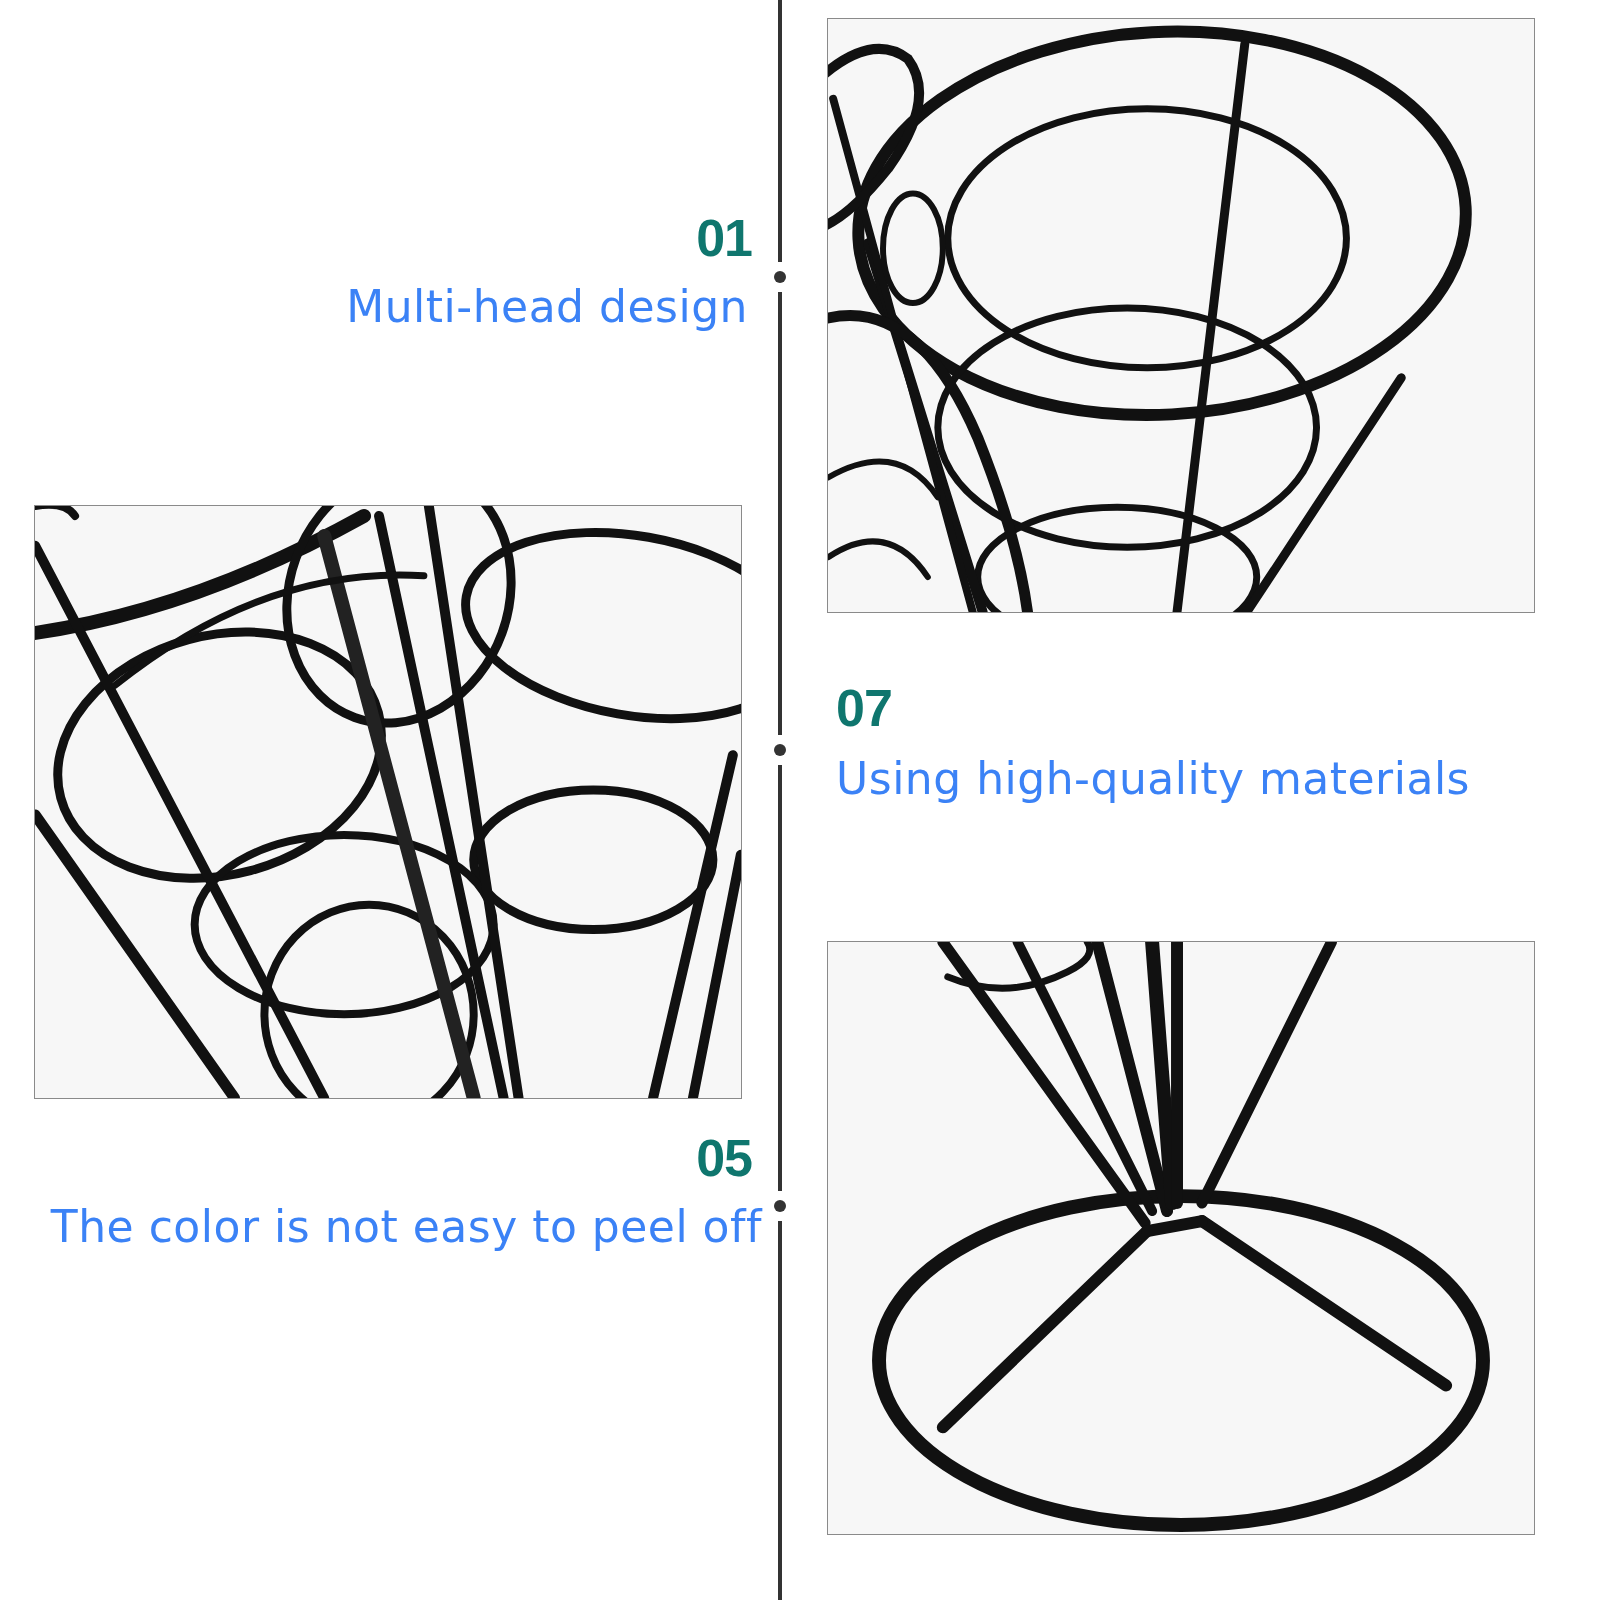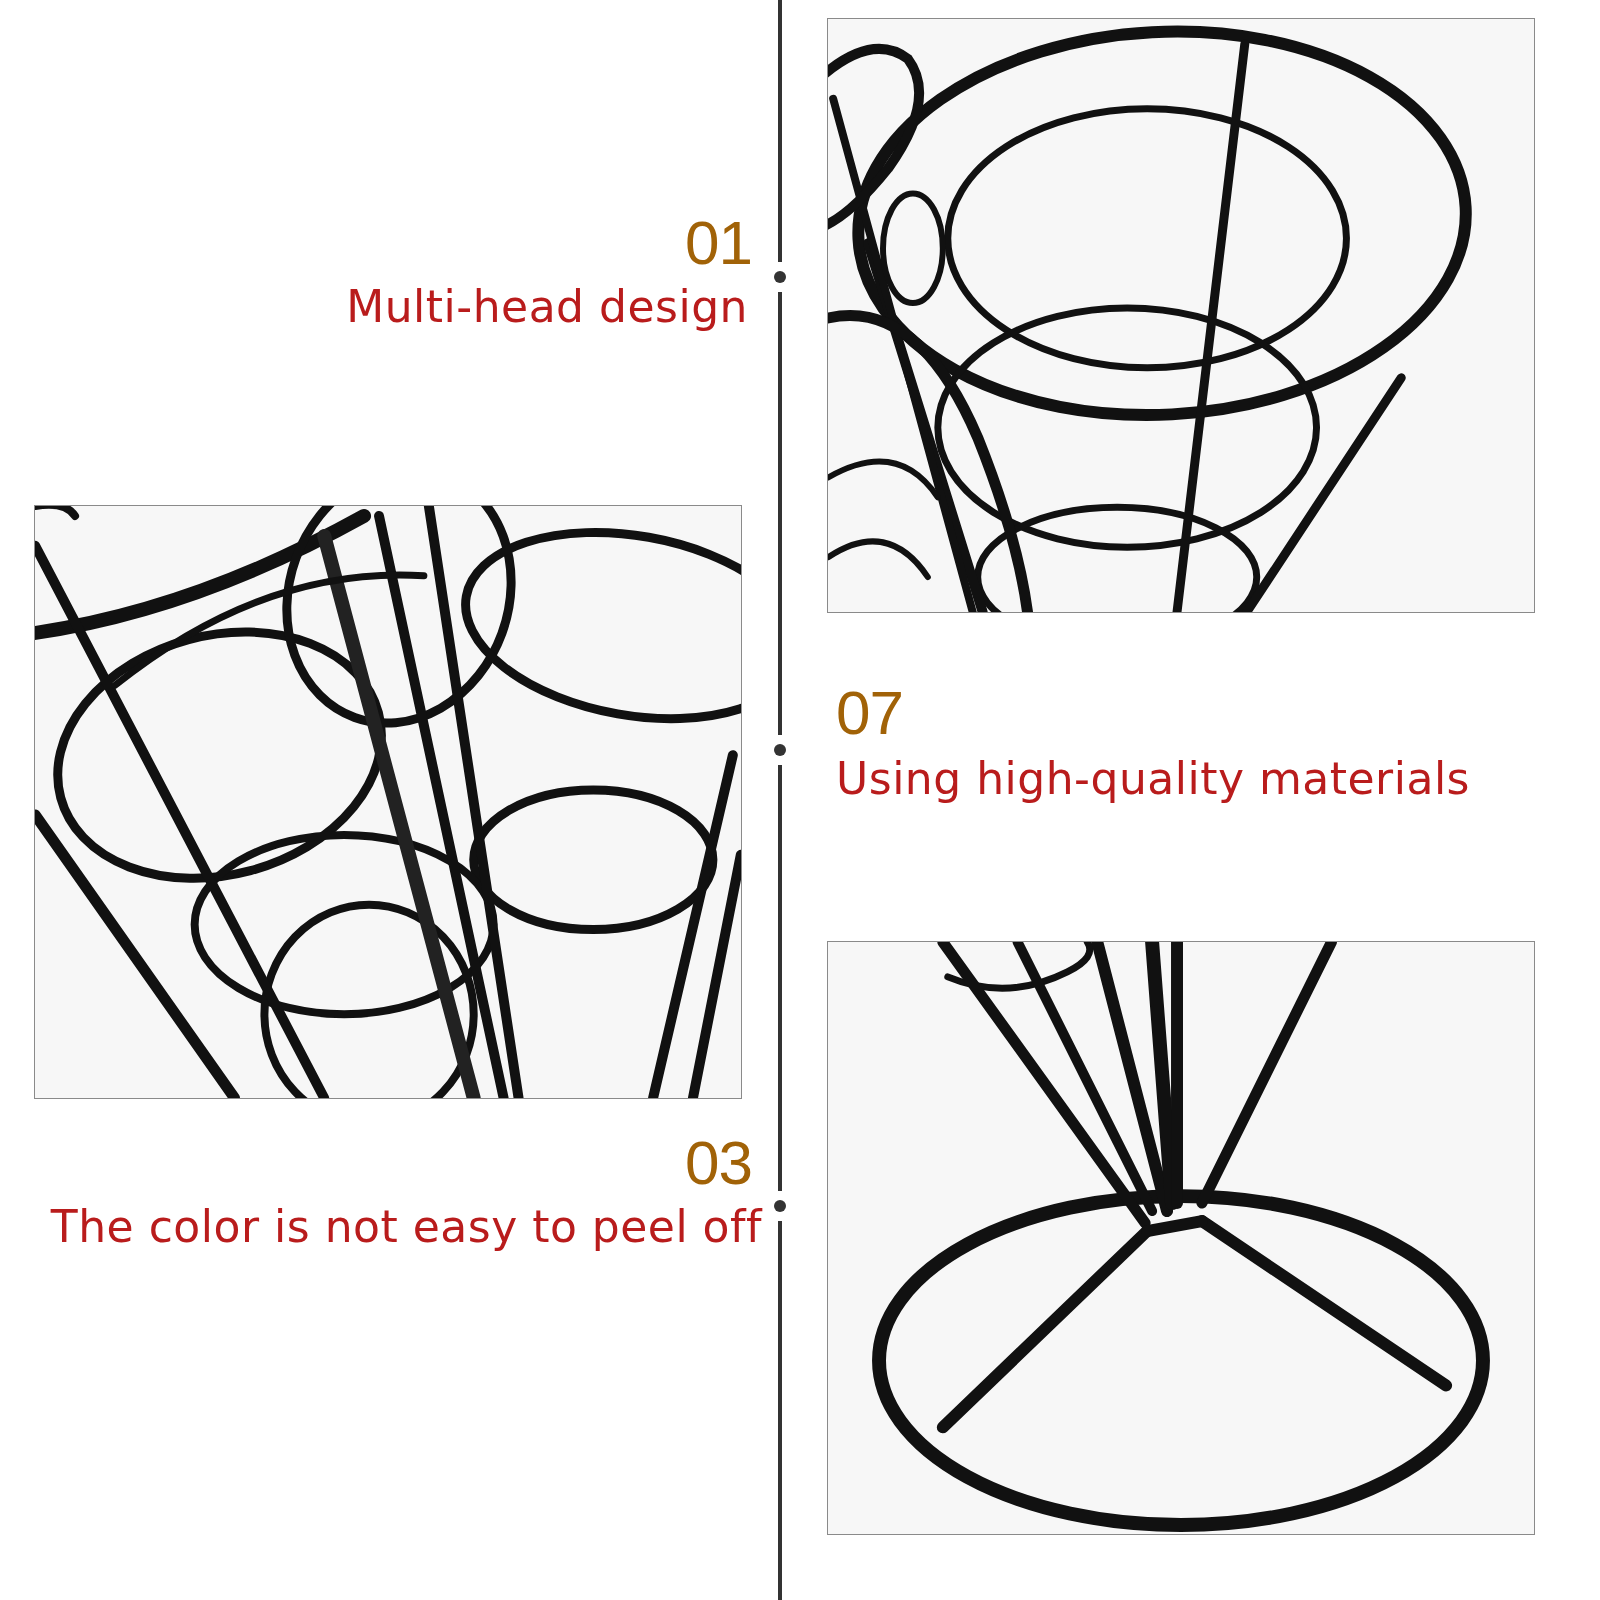--- a/index.html
+++ b/index.html
@@ -1,23 +1,23 @@
 <!DOCTYPE html>
 <html><head>
 <meta charset="utf-8">
 <style>
   html, body { margin:0; padding:0; background:#ffffff; }
   body { width:1600px; height:1600px; position:relative; overflow:hidden;
          font-family:"DejaVu Sans", "Liberation Sans", sans-serif; }
   .vline { position:absolute; left:778px; width:4px; background:#333333; }
   .dot { position:absolute; left:774px; width:12px; height:12px; border-radius:50%; background:#333333; }
-  .num { position:absolute; font-family:"Liberation Sans", sans-serif; font-weight:normal;
-         font-size:62px; color:#a16207; line-height:1; letter-spacing:-1px; }
+  .num { position:absolute; font-family:"Liberation Sans", sans-serif; font-weight:bold;
+         font-size:52px; color:#0f766e; line-height:1; letter-spacing:-1px; }
   .desc { position:absolute; font-family:"DejaVu Sans", sans-serif; font-size:44px;
-          color:#b91c1c; line-height:1; white-space:nowrap; letter-spacing:0.5px; }
+          color:#3b82f6; line-height:1; white-space:nowrap; letter-spacing:0.5px; }
   .photo { position:absolute; border:1.5px solid #8a8a8a; background:#f7f7f7; overflow:hidden; box-sizing:border-box; }
   .photo svg { position:absolute; left:0; top:0; width:100%; height:100%; }
   .wire { fill:none; stroke:#111; stroke-linecap:round; }
 </style>
 </head>
 <body>
 
 <div class="vline" style="top:0; height:262px;"></div>
 <div class="dot" style="top:271px;"></div>
 <div class="vline" style="top:292px; height:443px;"></div>
@@ -25,21 +25,21 @@
 <div class="vline" style="top:765px; height:426px;"></div>
 <div class="dot" style="top:1200px;"></div>
 <div class="vline" style="top:1221px; height:379px;"></div>
 
 <div class="num" style="right:848px; top:212px;">01</div>
 <div class="desc" style="right:852px; top:285px;">Multi-head design</div>
 
 <div class="num" style="left:836px; top:682px;">07</div>
 <div class="desc" style="left:836px; top:757px;">Using high-quality materials</div>
 
-<div class="num" style="right:848px; top:1132px;">03</div>
+<div class="num" style="right:848px; top:1132px;">05</div>
 <div class="desc" style="right:838px; top:1205px;">The color is not easy to peel off</div>
 
 <div class="photo" style="left:827px; top:18px; width:708px; height:595px;">
   <svg viewBox="0 0 708 595">
     <g class="wire">
       <ellipse cx="335" cy="205" rx="305" ry="192" stroke-width="12" transform="rotate(-3 335 205)"></ellipse>
       <ellipse cx="320" cy="220" rx="200" ry="130" stroke-width="7"></ellipse>
       <ellipse cx="300" cy="410" rx="190" ry="120" stroke-width="7"></ellipse>
       <ellipse cx="290" cy="560" rx="140" ry="70" stroke-width="7"></ellipse>
       <line x1="418" y1="25" x2="350" y2="595" stroke-width="9"></line>

